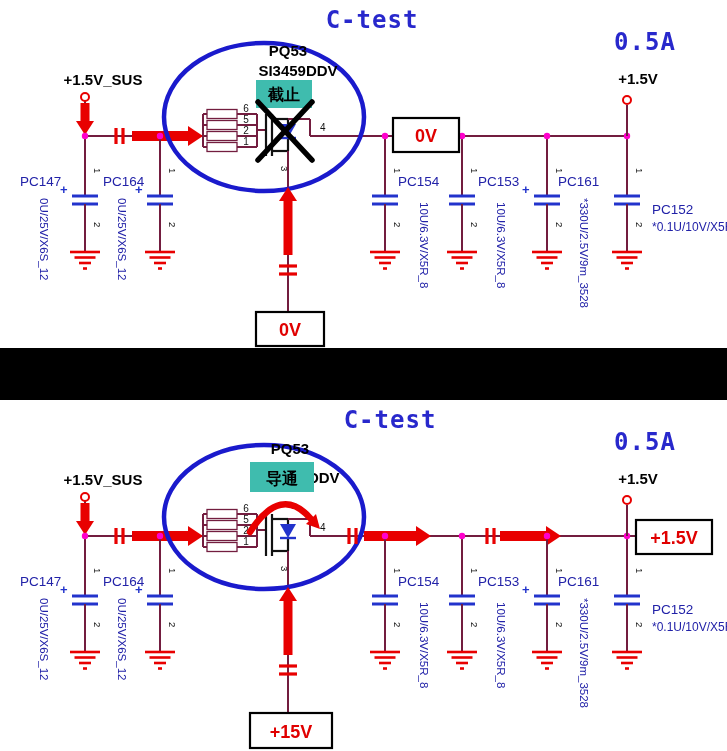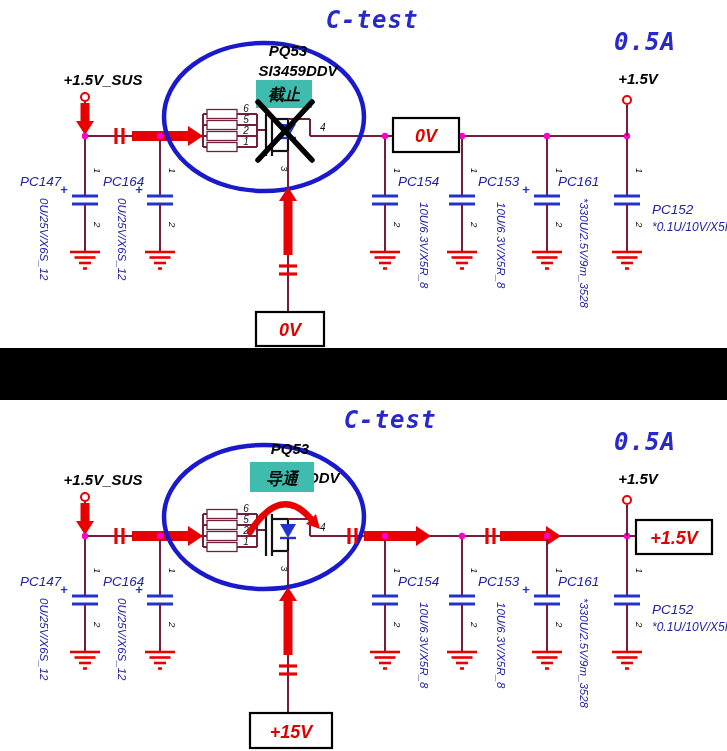--- a/index.html
+++ b/index.html
@@ -1,17 +1,17 @@
 <!DOCTYPE html>
 <html><head>
 <meta charset="utf-8">
 <style>
   html,body{margin:0;padding:0;background:#fff;}
   body{width:727px;height:751px;overflow:hidden;font-family:"Liberation Sans",sans-serif;}
-  .panel{width:682px;position:relative;background:#fff;font-style:italic;}
+  .panel{width:682px;position:relative;background:#fff;}
   .divider{width:727px;height:52px;background:#000;}
   svg{display:block;font-family:"Liberation Sans",sans-serif;}
   .wire{stroke:#731d3f;stroke-width:2;fill:none;}
   .fet{stroke:#111;stroke-width:2.2;fill:none;}
   .diode{fill:#2233cc;}
   .dlin{stroke:#2233cc;stroke-width:2.4;}
   .cap{stroke:#2233cc;stroke-width:3;}
   .gnd line{stroke:#e80000;stroke-width:2.6;}
   .hl{stroke:#1a1acc;stroke-width:4.5;fill:none;}
   .xmark line{stroke:#000;stroke-width:5.5;stroke-linecap:round;}

